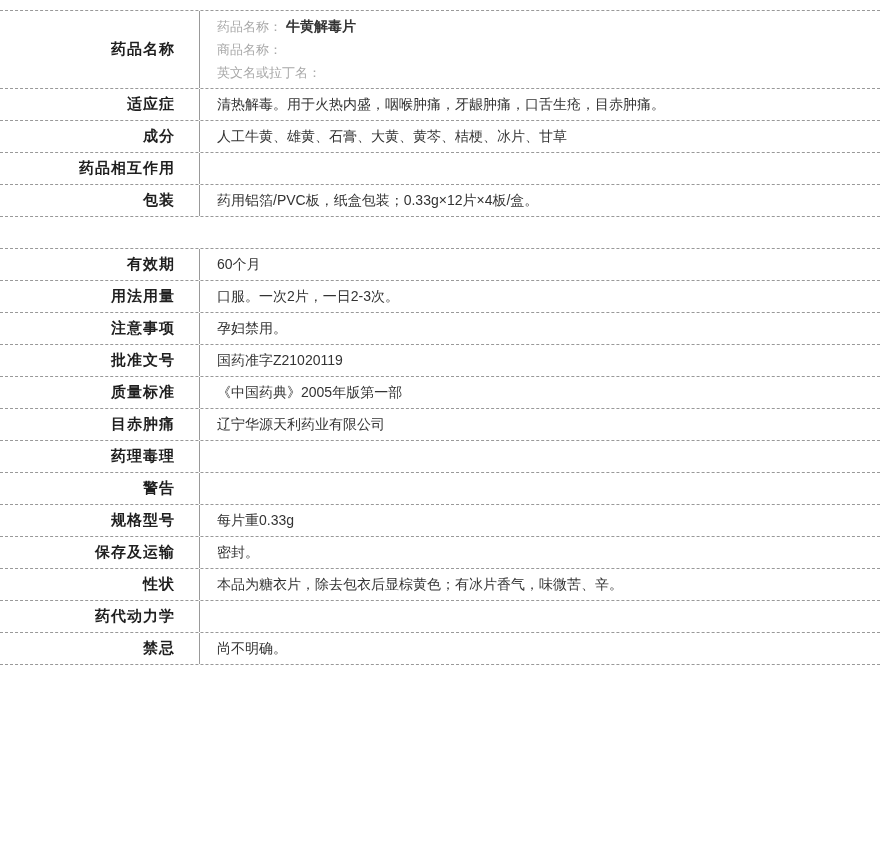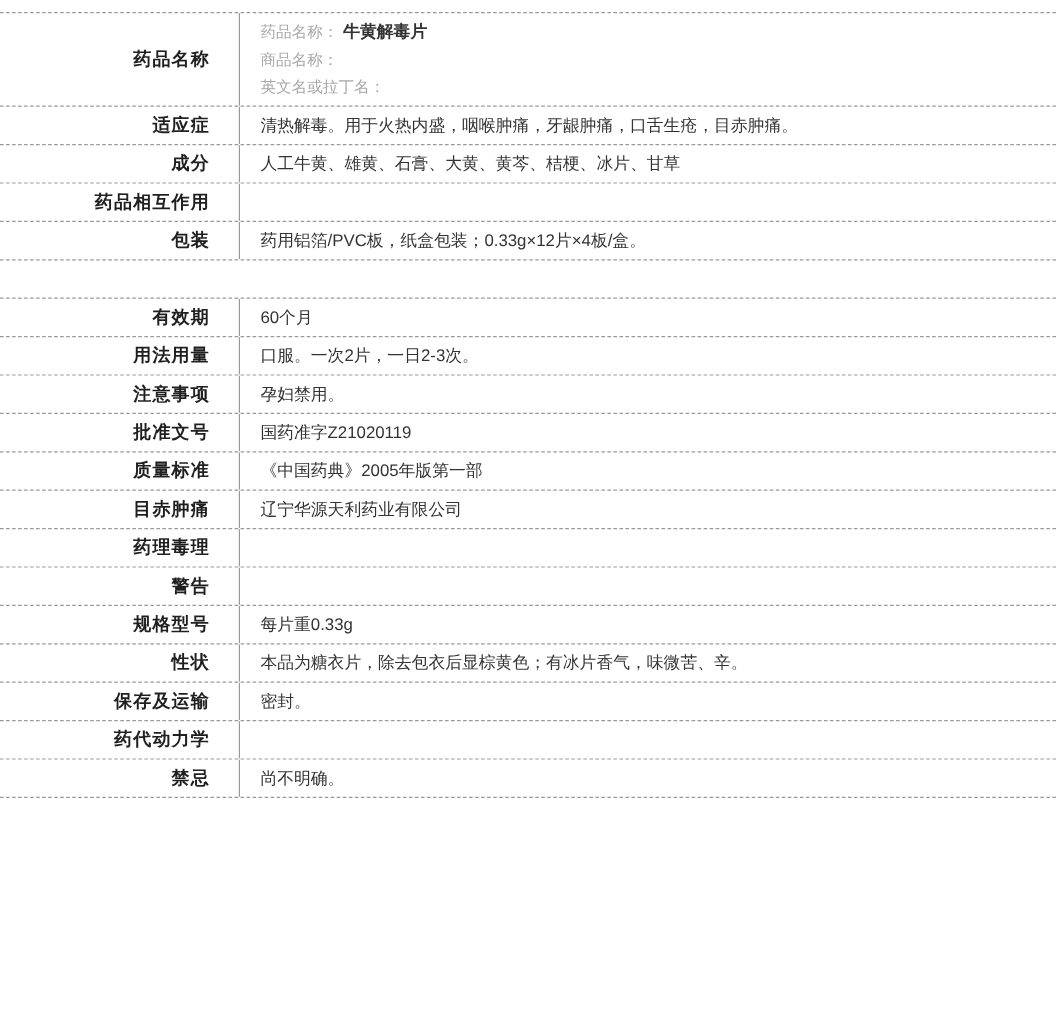--- a/index.html
+++ b/index.html
@@ -147,27 +147,27 @@
     <div class="value-cell"></div>
   </div>
 
   <div class="row">
     <div class="label-cell">规格型号</div>
     <div class="value-cell">每片重0.33g</div>
   </div>
 
 
   <div class="row">
-    <div class="label-cell">性状</div>
-    <div class="value-cell">本品为糖衣片，除去包衣后显棕黄色；有冰片香气，味微苦、辛。</div>
+    <div class="label-cell">保存及运输</div>
+    <div class="value-cell">密封。</div>
   </div>
 
   <div class="row">
-    <div class="label-cell">保存及运输</div>
-    <div class="value-cell">密封。</div>
+    <div class="label-cell">性状</div>
+    <div class="value-cell">本品为糖衣片，除去包衣后显棕黄色；有冰片香气，味微苦、辛。</div>
   </div>
 
   <div class="row">
     <div class="label-cell">药代动力学</div>
     <div class="value-cell"></div>
   </div>
 
   <div class="row">
     <div class="label-cell">禁忌</div>
     <div class="value-cell">尚不明确。</div>

